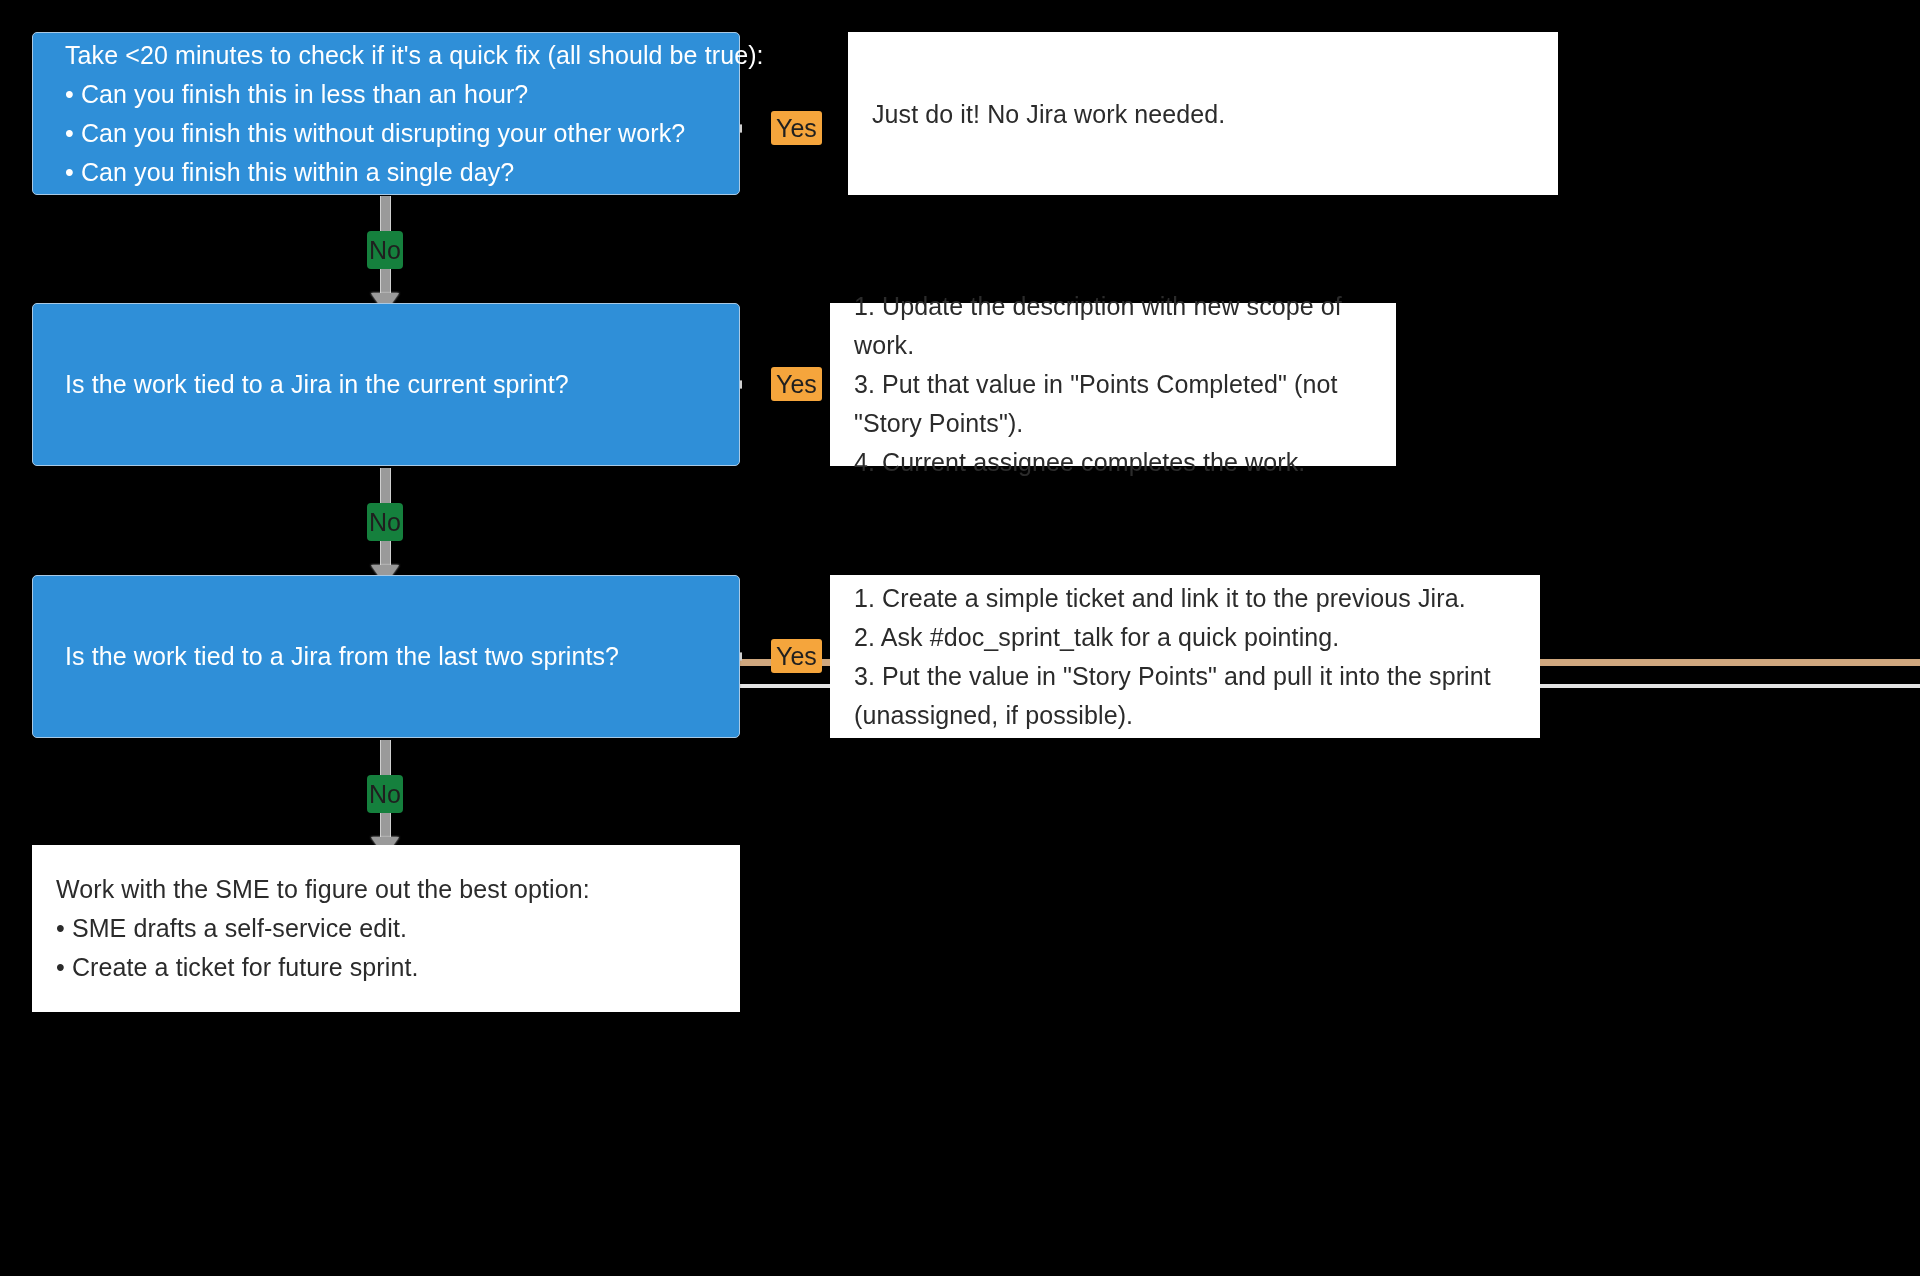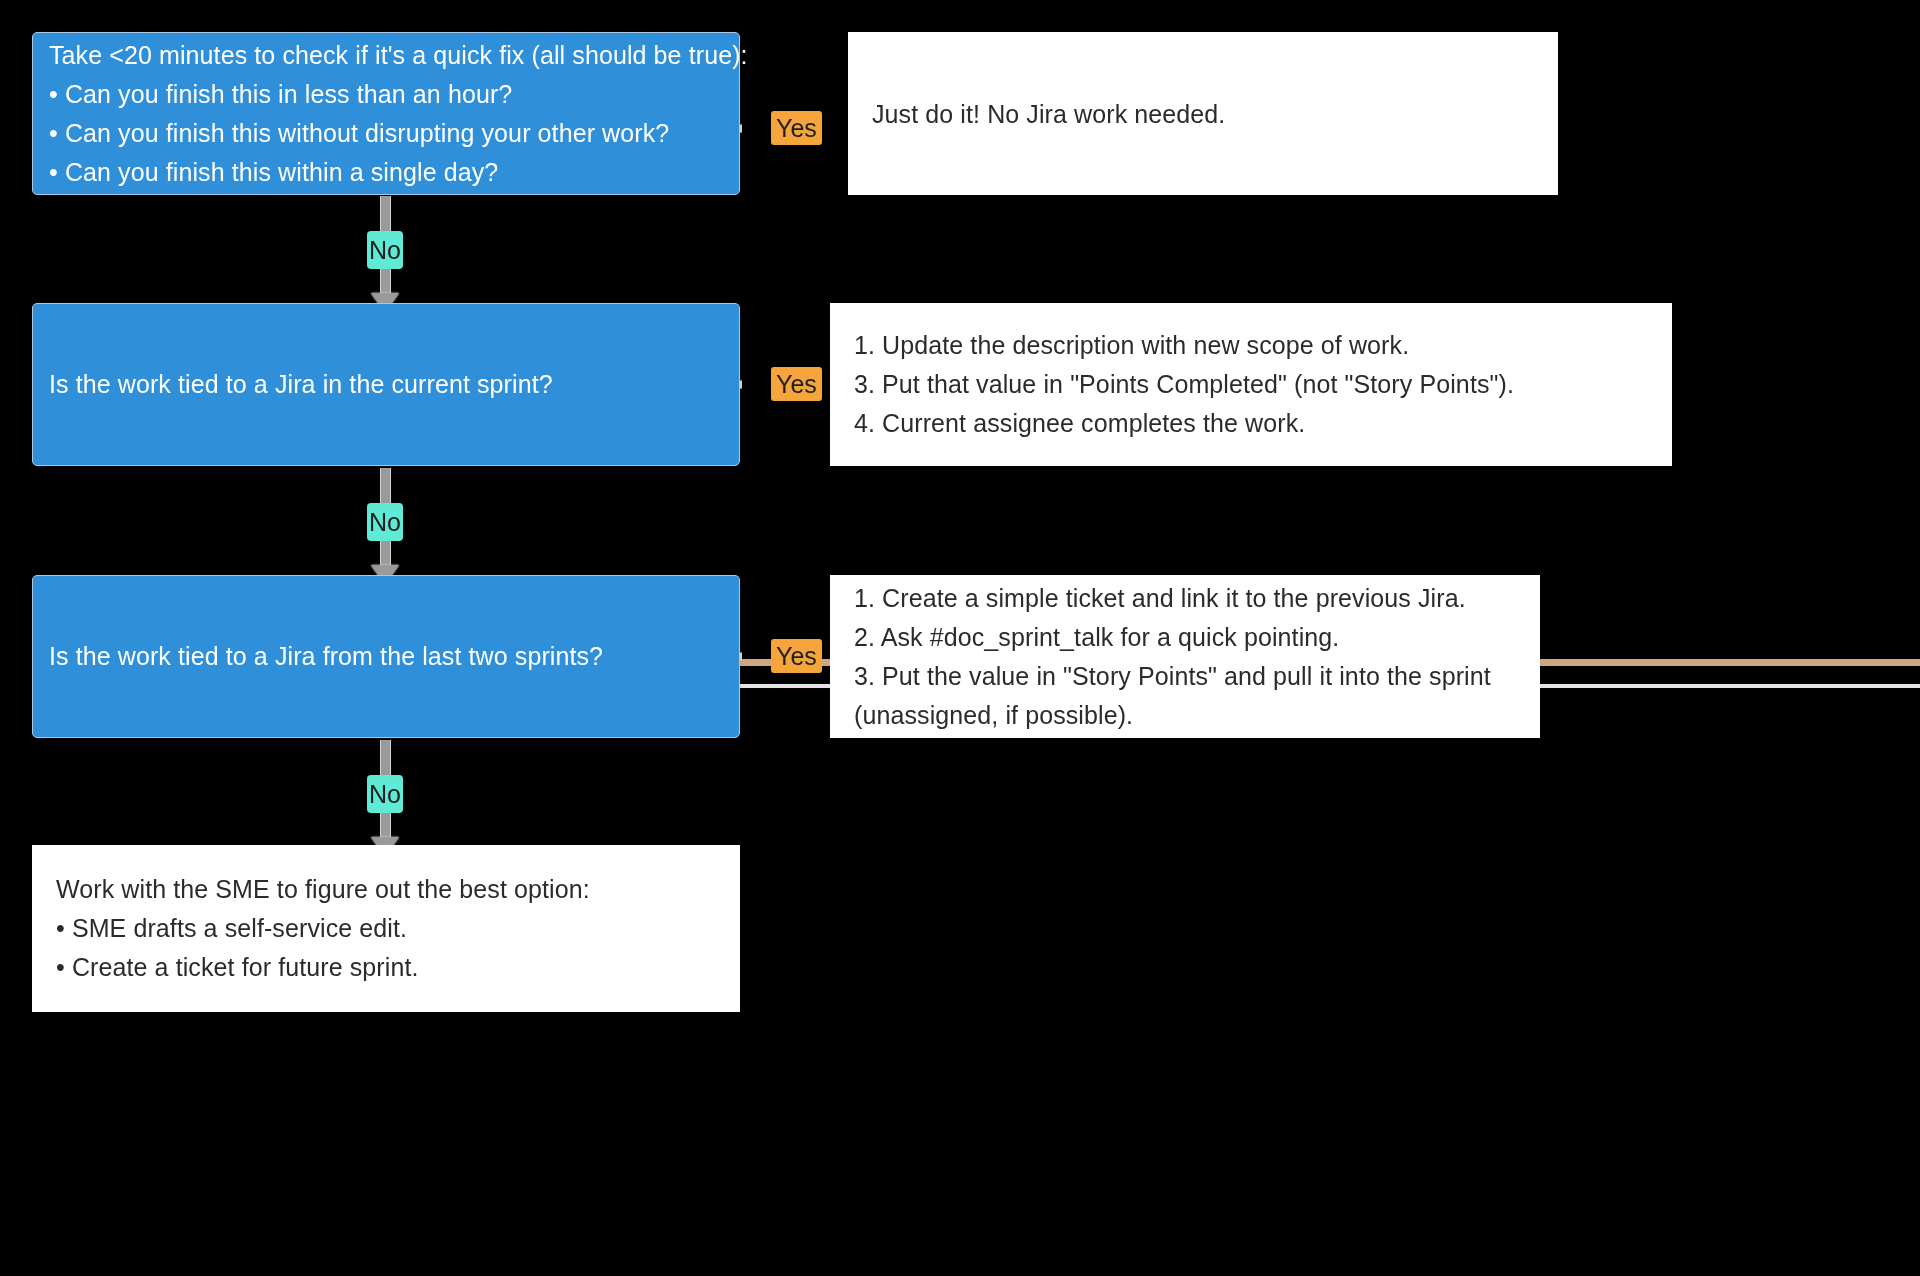--- a/index.html
+++ b/index.html
@@ -25,21 +25,21 @@
   .decision-box {
     position: absolute;
     box-sizing: border-box;
     background: #2f8fd8;
     border: 1px solid #a9c9e4;
     border-radius: 5px;
     color: #ffffff;
     display: flex;
     flex-direction: column;
     justify-content: center;
-    padding: 0 16px;
+    padding: 0 32px;
     box-shadow: 0 2px 2px rgba(0,0,0,0.18);
   }
   .decision-box .line {
     font-size: 25px;
     line-height: 39px;
     letter-spacing: 0.1px;
     white-space: nowrap;
   }
 
   
@@ -112,21 +112,21 @@
   }
   .no-shaft-top,
   .no-shaft-bottom {
     width: 11px;
     background: #9a9a9a;
     border-left: 1px solid #cfcfcf;
     border-right: 1px solid #cfcfcf;
     box-sizing: border-box;
   }
   .no-badge {
-    background: #5eead4;
+    background: #15803d;
     color: #1f1f1f;
     font-size: 25px;
     line-height: 38px;
     height: 38px;
     padding: 0 2px;
     border-radius: 4px;
     white-space: nowrap;
     z-index: 2;
   }
   .no-arrow {
@@ -185,21 +185,21 @@
   <div class="decision-box" style="left:32px; top:303px; width:708px; height:163px;">
     <div class="line">Is the work tied to a Jira in the current sprint?</div>
   </div>
 
   <div class="yes-connector" style="left:740px; top:367px; width:120px;">
     <span class="yes-stub"></span>
     <span class="yes-badge">Yes</span>
     <span class="yes-arrow"></span>
   </div>
 
-  <div class="result-box" style="left:830px; top:303px; width:842px; height:163px;">
+  <div class="result-box" style="left:830px; top:303px; width:566px; height:163px;">
     <div class="line">1. Update the description with new scope of work.</div>
     <div class="line">3. Put that value in "Points Completed" (not "Story Points").</div>
     <div class="line">4. Current assignee completes the work.</div>
   </div>
 
   <div class="no-connector" style="left:365px; top:468px; width:40px;">
     <span class="no-shaft-top" style="height:35px;"></span>
     <span class="no-badge">No</span>
     <span class="no-shaft-bottom" style="height:24px;"></span>
     <span class="no-arrow"></span>

